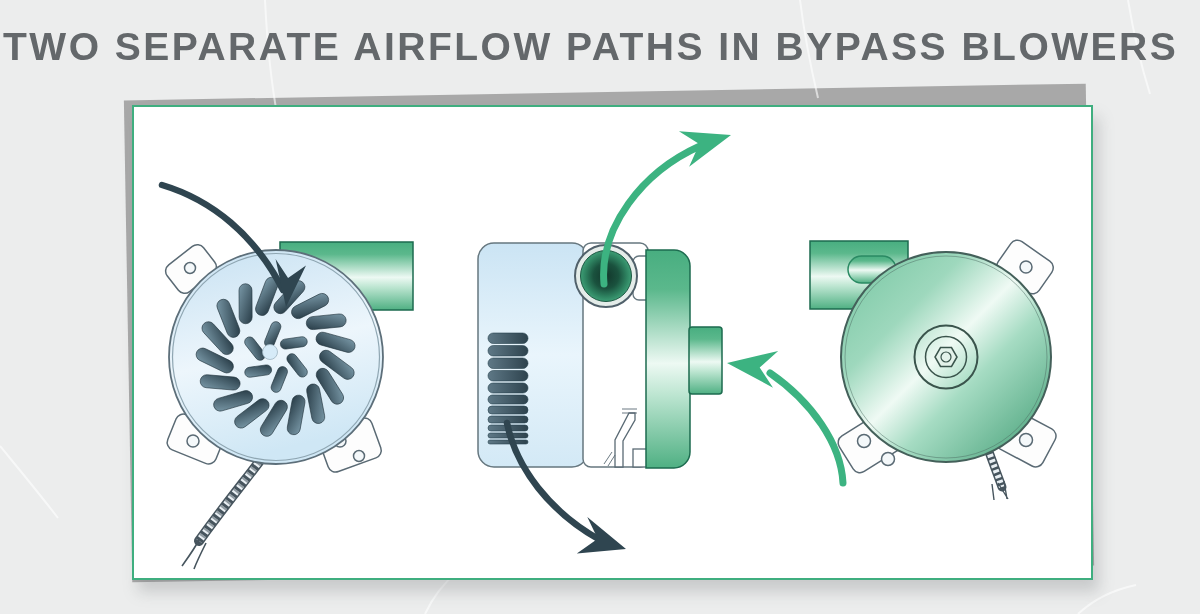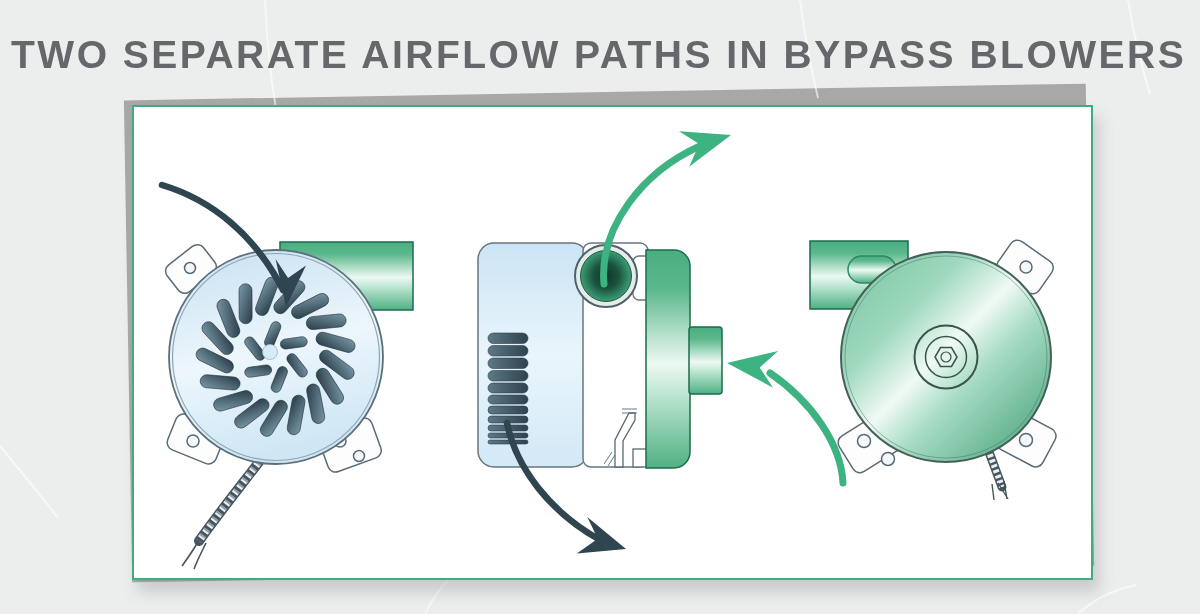--- a/index.html
+++ b/index.html
@@ -2,22 +2,22 @@
 <html style="--page-background: #ECEDED; --title-text: #64686B; --card-background: #FFFFFF; --card-border: #3FAE7F; --back-card-gray: #A8A8A8; --accent-green: #48AE80; --accent-green-dark: #1D6B4F; --arrow-green: #3CB381; --arrow-dark: #2F4550; --motor-housing-blue: #D7EBF7; --impeller-slate: #3A515D; --port-core-green: #12362B;"><head>
 <meta charset="utf-8">
 <style>
   html,body{margin:0;padding:0;}
   body{
     width:1200px;height:614px;position:relative;overflow:hidden;
     background:var(--page-background,#ECEDED);
     font-family:"Liberation Sans", sans-serif;
   }
   .page-title{
-    position:absolute;left:0;right:16px;top:22px;margin:11px;
-    text-align:center;
+    position:absolute;left:0;right:16px;top:22px;margin:3px;
+    text-align:left;
     font-size:39px;font-weight:bold;letter-spacing:2.5px;
     color:var(--title-text,#64686B);
     white-space:nowrap;
   }
   .back-card{
     position:absolute;left:128px;top:92px;width:962px;height:482px;
     background:var(--back-card-gray,#A8A8A8);
     transform:rotate(-1deg);
   }
   .front-card{

